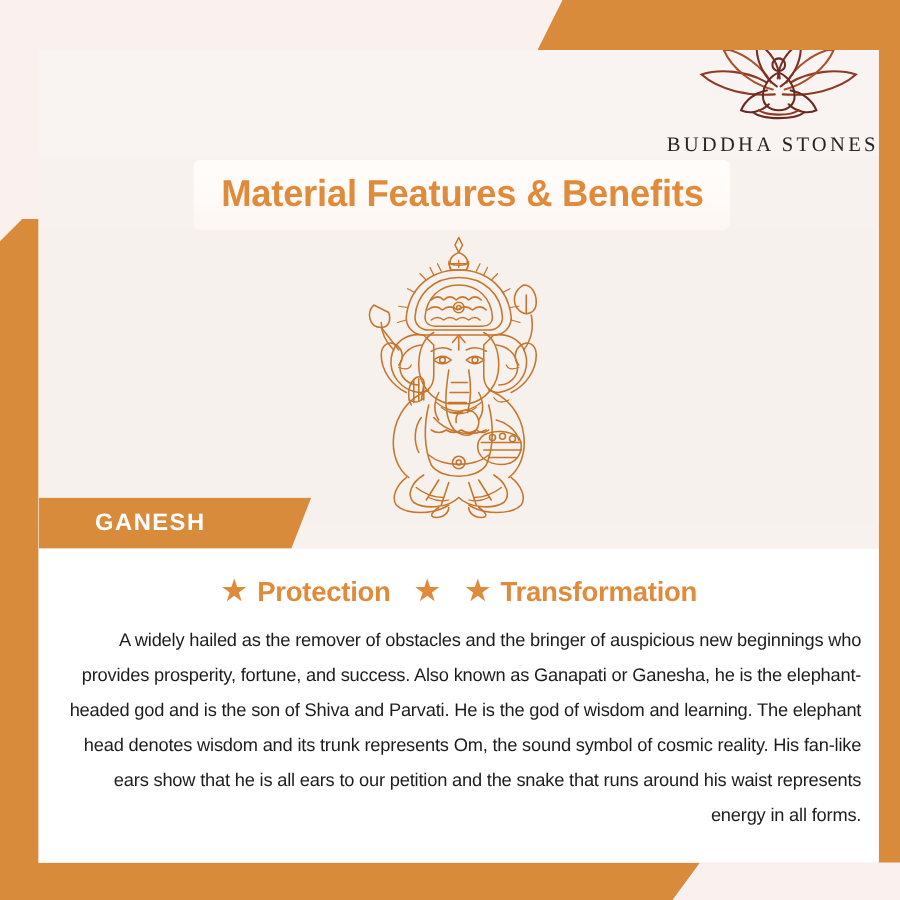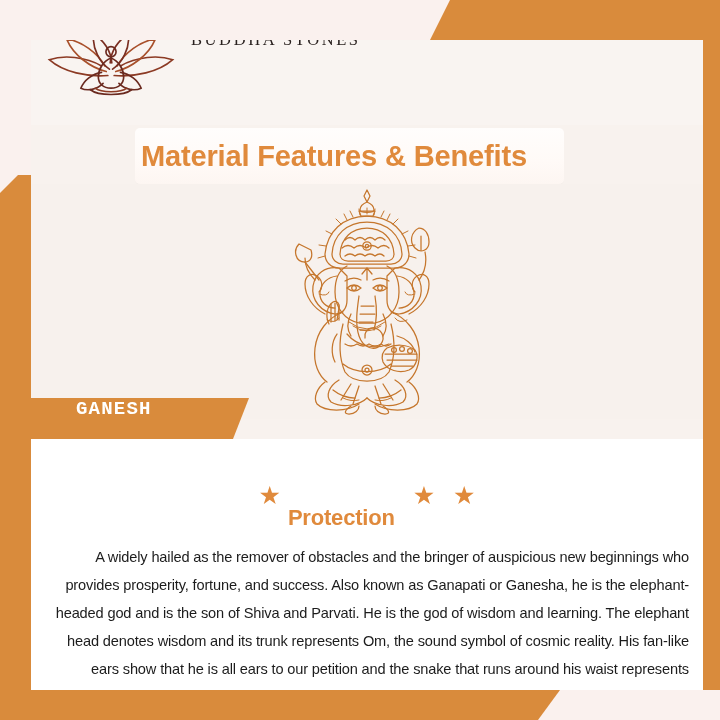--- a/index.html
+++ b/index.html
@@ -44,38 +44,38 @@
 
   
   .top-zone{
     position:absolute;left:0;right:0;top:0;height:85px;
     background:#f9f4f1;
   }
 
   
   .logo{
     position:absolute;left:0;right:0;top:-12px;
-    display:flex;flex-direction:row;align-items:flex-start;
+    display:flex;flex-direction:column;align-items:flex-end;
   }
   .logo-mark{width:160px;height:76px;display:block;}
   .logo-word{
     margin-top:2px;
     font-family:"Liberation Serif", serif;
     font-size:16.5px;
     letter-spacing:2.6px;
     color:#2a2220;
     font-weight:400;
   }
 
   
   .title-wrap{
-    position:absolute;left:104px;width:429px;top:88px;height:56px;
+    position:absolute;left:124px;width:429px;top:88px;height:56px;
     background:linear-gradient(180deg,#fffdfc 0%,#fffaf7 60%,#fdf6f2 100%);
     border-radius:5px;
-    display:flex;align-items:center;
+    display:flex;align-items:center;justify-content:center;
     box-shadow:0 1px 0 rgba(0,0,0,0.02);
   }
   .title-text{
     font-size:30px;
     font-weight:700;
     color:#e08a3c;
     letter-spacing:-0.2px;
     white-space:nowrap;
     transform:scaleX(0.97);
   }
@@ -87,21 +87,21 @@
     display:flex;align-items:flex-start;justify-content:center;
   }
   .hero svg{display:block;}
 
   
   .ganesh-band{
     position:absolute;left:0;top:358px;
     width:218px;height:41px;
     background:#d98b3c;
     clip-path:polygon(0 0,100% 0,calc(100% - 16px) 100%,0 100%);
-    display:flex;font-family:Liberation Mono, monospace;
+    display:flex;align-items:center;
   }
   .ganesh-band .label{
     color:#ffffff;
     font-size:19px;
     font-weight:700;
     letter-spacing:1.2px;
     margin-left:45px;
   }
 
   
@@ -121,21 +121,20 @@
   .star{
     color:#e08a3c;font-size:25px;line-height:1;
     position:relative;top:-1px;
   }
   .feature-label{
     color:#e08a3c;
     font-size:22px;
     font-weight:700;
     letter-spacing:-0.2px;
     white-space:nowrap;
-    margin-top:44px;
   }
 
   .body-text{
     margin:12px 8px 0 8px;
     font-size:14.6px;
     line-height:28px;
     color:#1c1c1c;
     text-align:right;
     font-weight:400;
     letter-spacing:-0.15px;
@@ -315,20 +314,21 @@
       <div class="features">
         <div class="feature">
           <span class="star">★</span>
           <span class="feature-label">Protection</span>
         </div>
         <div class="feature">
           <span class="star">★</span>
         </div>
         <div class="feature">
           <span class="star">★</span>
+          <span class="feature-label">Transformation</span>
         </div>
       </div>
 
       <p class="body-text">A widely hailed as the remover of obstacles and the bringer of auspicious new beginnings who provides prosperity, fortune, and success. Also known as Ganapati or Ganesha, he is the elephant-headed god and is the son of Shiva and Parvati. He is the god of wisdom and learning. The elephant head denotes wisdom and its trunk represents Om, the sound symbol of cosmic reality. His fan-like ears show that he is all ears to our petition and the snake that runs around his waist represents energy in all forms.</p>
     </div>
 
   </div>
 </div>
 
 </body></html>

